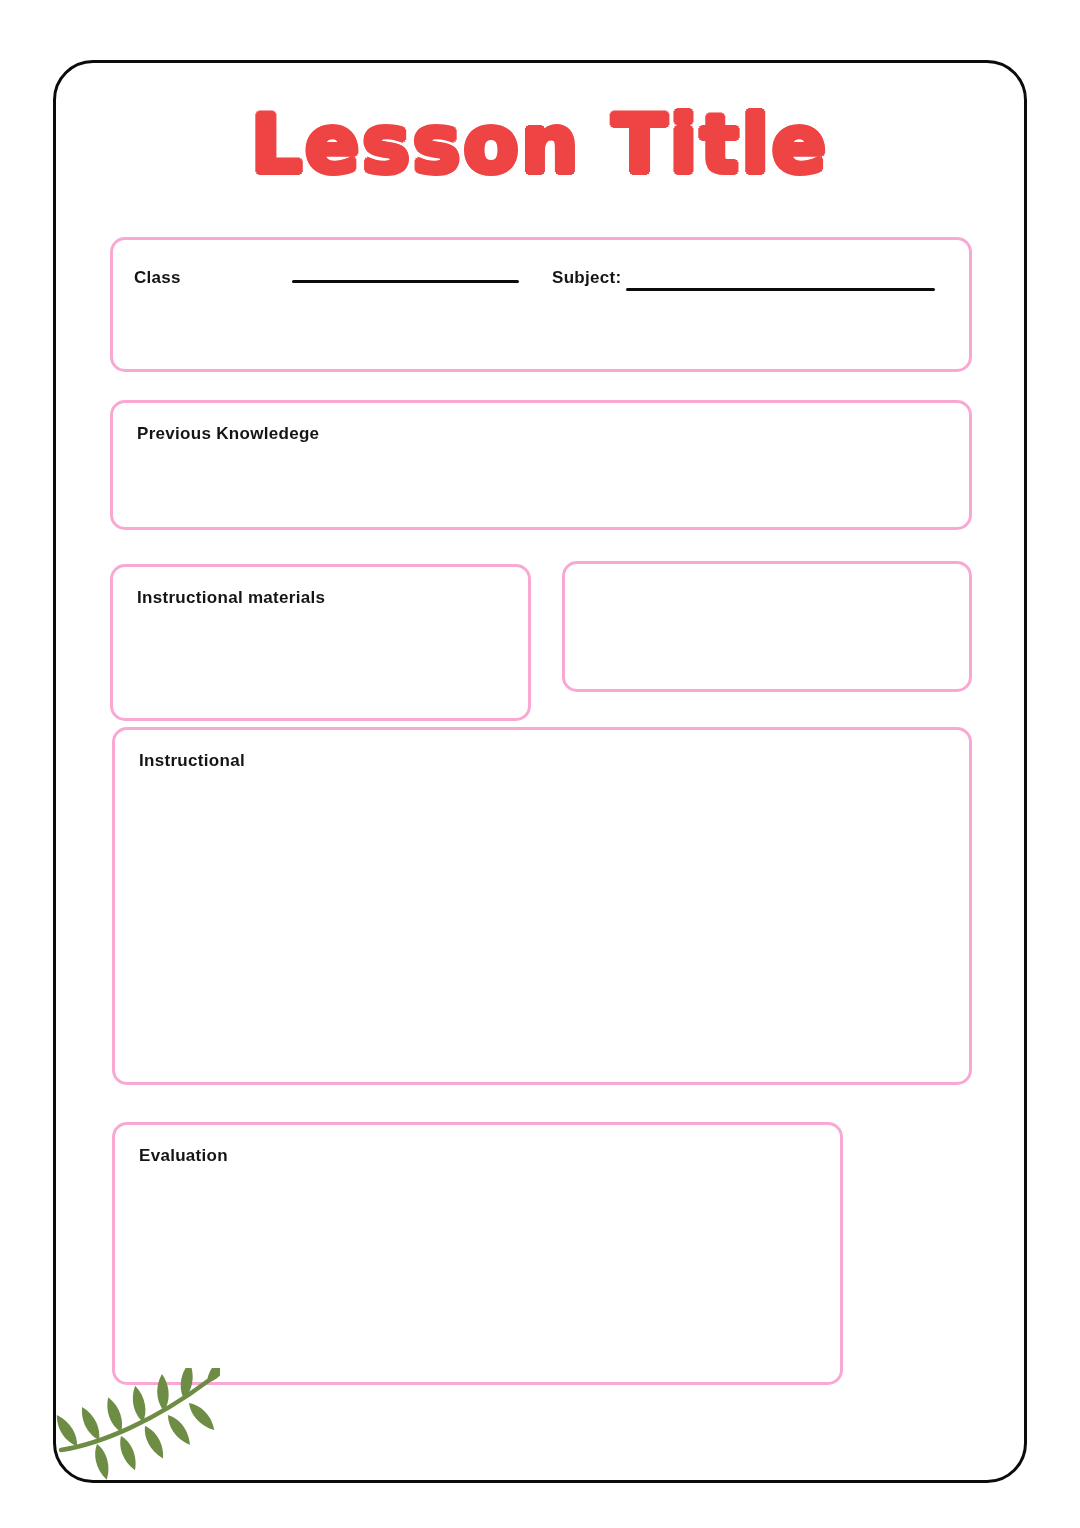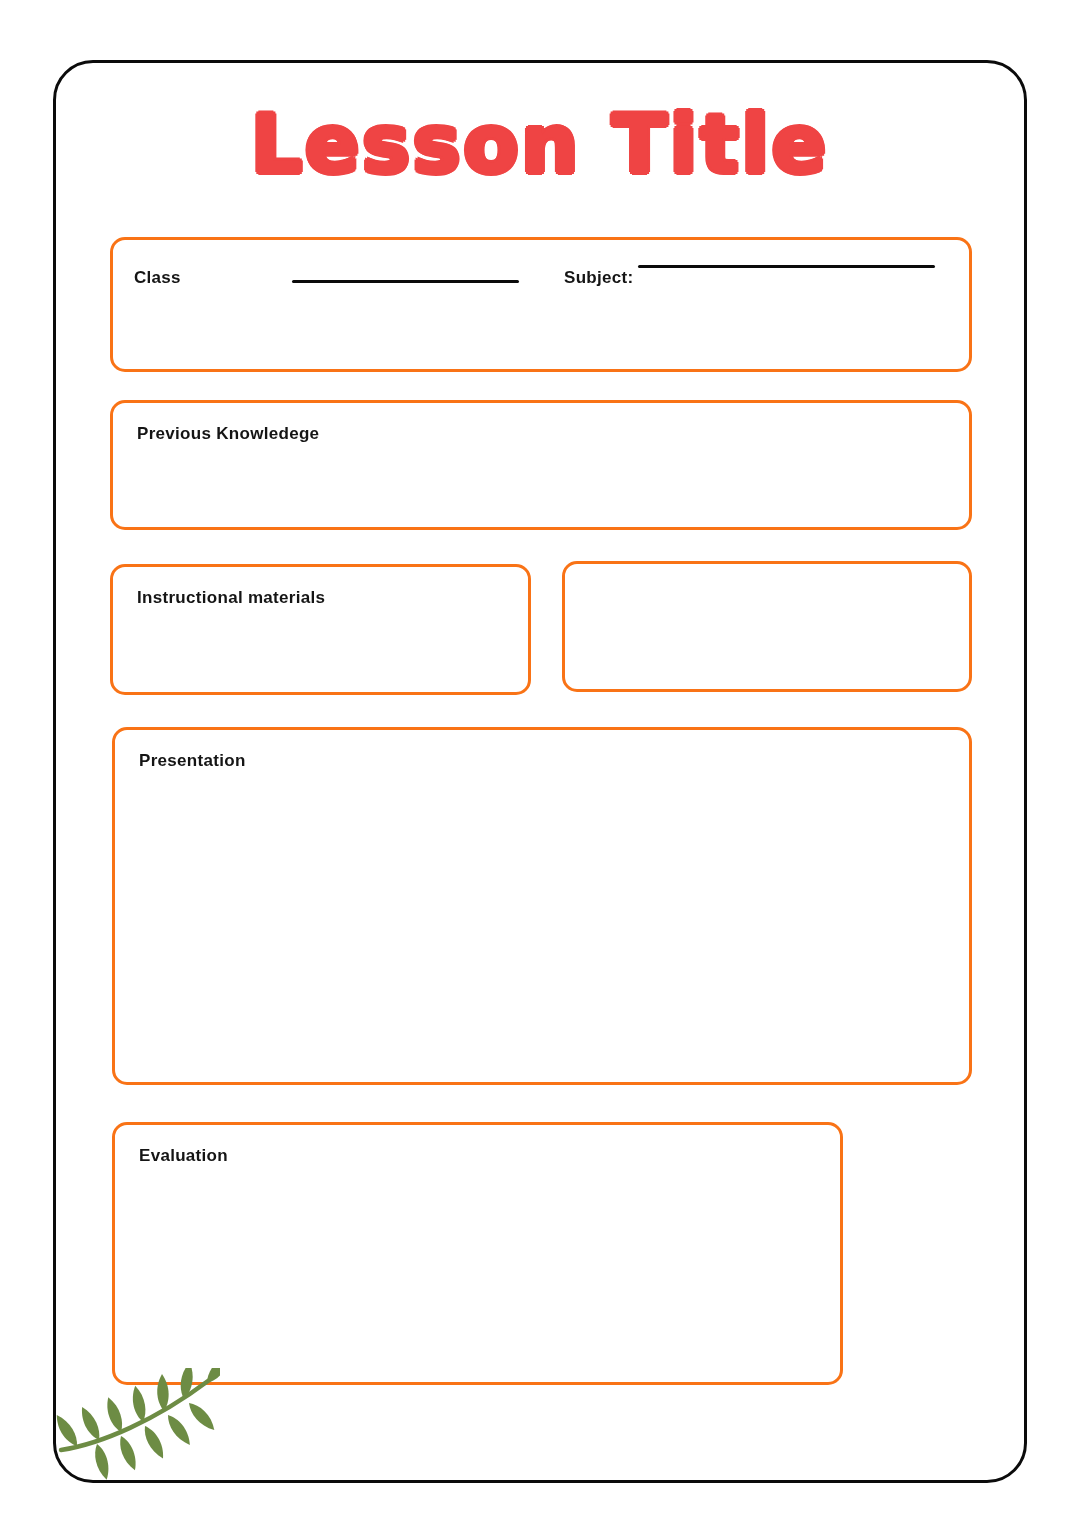--- a/index.html
+++ b/index.html
@@ -24,35 +24,35 @@
     color:#ef4444;
     text-shadow:
       3px 0 0 currentColor, -3px 0 0 currentColor,
       0 3px 0 currentColor, 0 -3px 0 currentColor,
       2px 2px 0 currentColor, -2px -2px 0 currentColor,
       2px -2px 0 currentColor, -2px 2px 0 currentColor;
   }
   .panel {
     position:absolute;
     background:#ffffff;
-    border:3px solid #f97316;
+    border:3px solid #f9a8d4;
     border-radius:15px;
   }
   .panel-info   { left:110px; top:237px; width:862px; height:135px; }
   .panel-prev   { left:110px; top:400px; width:862px; height:130px; }
-  .panel-mat    { left:110px; top:564px; width:421px; height:131px; }
+  .panel-mat    { left:110px; top:564px; width:421px; height:157px; }
   .panel-obj    { left:562px; top:561px; width:410px; height:131px; }
   .panel-pres   { left:112px; top:727px; width:860px; height:358px; }
   .panel-eval   { left:112px; top:1122px; width:731px; height:263px; }
 
   .info-grid { position:absolute; inset:0; padding:25px 34px 0 21px; }
   .info-row  { display:flex; align-items:baseline; }
   .info-row + .info-row { margin-top:20px; }
   .cell-left  { width:385px; display:flex; align-items:baseline; }
-  .cell-right { flex:1; margin-left:45px; display:flex; align-items:flex-start; }
+  .cell-right { flex:1; margin-left:33px; display:flex; align-items:flex-end; }
 
   .lbl {
     font-weight:bold; font-size:17px; line-height:26px;
     color:#151515; letter-spacing:0.3px; white-space:nowrap;
   }
   .lbl-class { width:158px; }
   .lbl-topic { width:85px; }
   .fill-line {
     flex:1; height:3px; background:#0b0b0b; border-radius:2px;
   }
@@ -103,21 +103,21 @@
 <div class="panel panel-mat">
   <span class="section-label">Instructional materials</span>
   <div class="write-area"></div>
 </div>
 
 <div class="panel panel-obj">
   <div class="write-area"></div>
 </div>
 
 <div class="panel panel-pres">
-  <span class="section-label">Presentation</span>
+  <span class="section-label">Instructional</span>
   <div class="write-area"></div>
 </div>
 
 <div class="panel panel-eval">
   <span class="section-label">Evaluation</span>
   <div class="write-area"></div>
 </div>
 
 <svg class="branch" viewBox="0 0 164 112" xmlns="http://www.w3.org/2000/svg">
   <defs>

